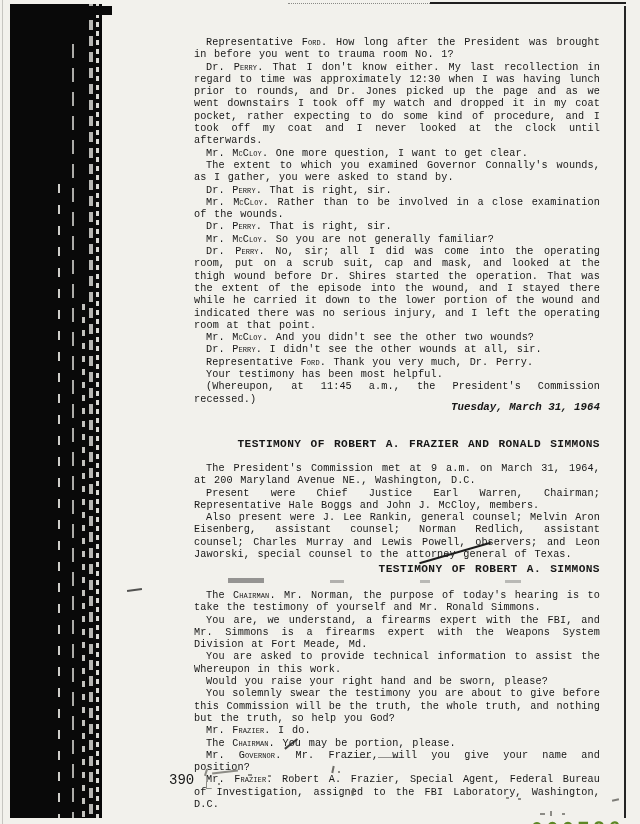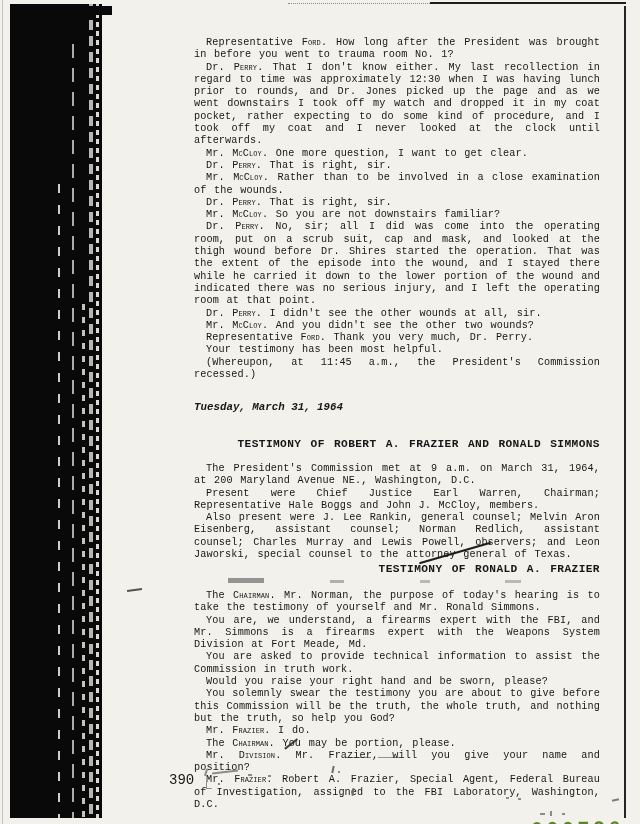--- a/index.html
+++ b/index.html
@@ -24,21 +24,21 @@
   
   .top-rule-dotted{position:absolute;left:288px;top:3px;width:142px;height:0;
        border-top:1px dotted #8a8a86;}
   .top-rule-solid{position:absolute;left:430px;top:2px;width:196px;height:2px;background:#1f1f1f;}
   .edge-right{position:absolute;left:624px;top:6px;width:2px;height:812px;background:#242424;}
   
   .block{position:absolute;left:194px;width:406px;}
   p.doc{margin:0;font-size:10.2px;line-height:12.3px;text-align:justify;
         text-indent:12px;letter-spacing:.1px;word-spacing:1.4px;}
   .sc{font-variant:small-caps;}
-  .dateline{position:absolute;left:194px;width:406px;top:401px;text-align:left;
+  .dateline{position:absolute;left:194px;width:406px;top:401px;text-align:right;
         font-style:italic;font-weight:bold;font-size:10.8px;}
   .heading{position:absolute;left:194px;width:406px;text-align:right;font-weight:bold;
         font-size:11.2px;letter-spacing:.4px;word-spacing:2px;}
   .h1{top:438px;}
   .h2{top:563px;}
   .pageno{position:absolute;left:169px;top:772px;font-size:14px;}
   .stamp{position:absolute;left:531px;top:818px;font-weight:bold;font-size:20px;
         letter-spacing:3.5px;color:#4d7c0f;opacity:.9;transform:rotate(-.5deg);}
   
   .mark{position:absolute;}
@@ -61,53 +61,54 @@
   </div>
   <div class="gutter-cap"></div>
   <div class="top-rule-dotted"></div>
   <div class="top-rule-solid"></div>
   <div class="edge-right"></div>
 
   <div class="block" style="top:37px;">
       <p class="doc"><span>Representative </span><span class="sc">Ford</span><span>. How long after the President was brought in before you went to trauma room No. 1?</span></p>
       <p class="doc"><span>Dr. </span><span class="sc">Perry</span><span>. That I don't know either.  My last recollection in regard to time was approximately 12:30 when I was having lunch prior to rounds, and Dr. Jones picked up the page and as we went downstairs I took off my watch and dropped it in my coat pocket, rather expecting to do some kind of procedure, and I took off my coat and I never looked at the clock until afterwards.</span></p>
       <p class="doc"><span>Mr. </span><span class="sc">McCloy</span><span>. One more question, I want to get clear.</span></p>
+      <p class="doc"><span>The extent to which you examined Governor Connally's wounds, as I gather, you were asked to stand by.</span></p>
       <p class="doc"><span>Dr. </span><span class="sc">Perry</span><span>. That is right, sir.</span></p>
       <p class="doc"><span>Mr. </span><span class="sc">McCloy</span><span>. Rather than to be involved in a close examination of the wounds.</span></p>
       <p class="doc"><span>Dr. </span><span class="sc">Perry</span><span>. That is right, sir.</span></p>
-      <p class="doc"><span>Mr. </span><span class="sc">McCloy</span><span>. So you are not downstairs familiar?</span></p>
+      <p class="doc"><span>Mr. </span><span class="sc">McCloy</span><span>. So you are not generally familiar?</span></p>
       <p class="doc"><span>Dr. </span><span class="sc">Perry</span><span>. No, sir; all I did was come into the operating room, put on a scrub suit, cap and mask, and looked at the thigh wound before Dr. Shires started the operation.  That was the extent of the episode into the wound, and I stayed there while he carried it down to the lower portion of the wound and indicated there was no serious injury, and I left the operating room at that point.</span></p>
+      <p class="doc"><span>Mr. </span><span class="sc">McCloy</span><span>. And you didn't see the other two wounds?</span></p>
       <p class="doc"><span>Dr. </span><span class="sc">Perry</span><span>. I didn't see the other wounds at all, sir.</span></p>
-      <p class="doc"><span>Mr. </span><span class="sc">McCloy</span><span>. And you didn't see the other two wounds?</span></p>
       <p class="doc"><span>Representative </span><span class="sc">Ford</span><span>. Thank you very much, Dr. Perry.</span></p>
       <p class="doc"><span>Your testimony has been most helpful.</span></p>
       <p class="doc"><span>(Whereupon, at 11:45 a.m., the President's Commission recessed.)</span></p>
     </div>
 
   <div class="dateline">Tuesday, March 31, 1964</div>
 
   <div class="heading h1">TESTIMONY OF ROBERT A. FRAZIER AND RONALD SIMMONS</div>
 
   <div class="block" style="top:463px;">
       <p class="doc"><span>The President's Commission met at 9 a.m. on March 31, 1964, at 200 Maryland Avenue NE., Washington, D.C.</span></p>
       <p class="doc"><span>Present were Chief Justice Earl Warren, Chairman; Representative Hale Boggs and John J. McCloy, members.</span></p>
       <p class="doc"><span>Also present were J. Lee Rankin, general counsel; Melvin Aron Eisenberg, assistant counsel; Norman Redlich, assistant counsel; Charles Murray and Lewis Powell, observers; and Leon Jaworski, special counsel to the attorney general of Texas.</span></p>
     </div>
 
-  <div class="heading h2">TESTIMONY OF RONALD A. FRAZIER</div>
+  <div class="heading h2">TESTIMONY OF ROBERT A. SIMMONS</div>
 
   <div class="block" style="top:590px;">
       <p class="doc"><span>The </span><span class="sc">Chairman</span><span>. Mr. Norman, the purpose of today's hearing is to take the testimony of yourself and Mr. Ronald Simmons.</span></p>
       <p class="doc"><span>You are, we understand, a firearms expert with the FBI, and Mr. Simmons is a firearms expert with the Weapons System Division at Fort Meade, Md.</span></p>
-      <p class="doc"><span>You are asked to provide technical information to assist the Commission in truth work.</span></p>
+      <p class="doc"><span>You are asked to provide technical information to assist the Whereupon in this work.</span></p>
       <p class="doc"><span>Would you raise your right hand and be sworn, please?</span></p>
       <p class="doc"><span>You solemnly swear the testimony you are about to give before this Commission will be the truth, the whole truth, and nothing but the truth, so help you God?</span></p>
       <p class="doc"><span>Mr. </span><span class="sc">Frazier</span><span>. I do.</span></p>
       <p class="doc"><span>The </span><span class="sc">Chairman</span><span>. You may be portion, please.</span></p>
-      <p class="doc"><span>Mr. </span><span class="sc">Division</span><span>. Mr. Frazier, will you give your name and position?</span></p>
+      <p class="doc"><span>Mr. </span><span class="sc">Governor</span><span>. Mr. Frazier, will you give your name and position?</span></p>
       <p class="doc"><span>Mr. </span><span class="sc">Frazier</span><span>. Robert A. Frazier, Special Agent, Federal Bureau of Investigation, assigned to the FBI Laboratory, Washington, D.C.</span></p>
     </div>
 
   <div class="mark pen" style="left:418px;top:552px;width:74px;height:2px;transform:rotate(-16deg);"></div>
   <div class="mark smudge" style="left:228px;top:578px;width:36px;height:5px;"></div>
   <div class="mark smudge" style="left:330px;top:580px;width:14px;height:3px;opacity:.35;"></div>
   <div class="mark smudge" style="left:420px;top:580px;width:10px;height:3px;opacity:.3;"></div>
   <div class="mark smudge" style="left:505px;top:580px;width:16px;height:3px;opacity:.3;"></div>
   <div class="mark pen" style="left:127px;top:589px;width:15px;height:2px;transform:rotate(-8deg);opacity:.75;"></div>
   <div class="mark pen" style="left:283px;top:743px;width:16px;height:1.5px;transform:rotate(-38deg);opacity:.8;"></div>

